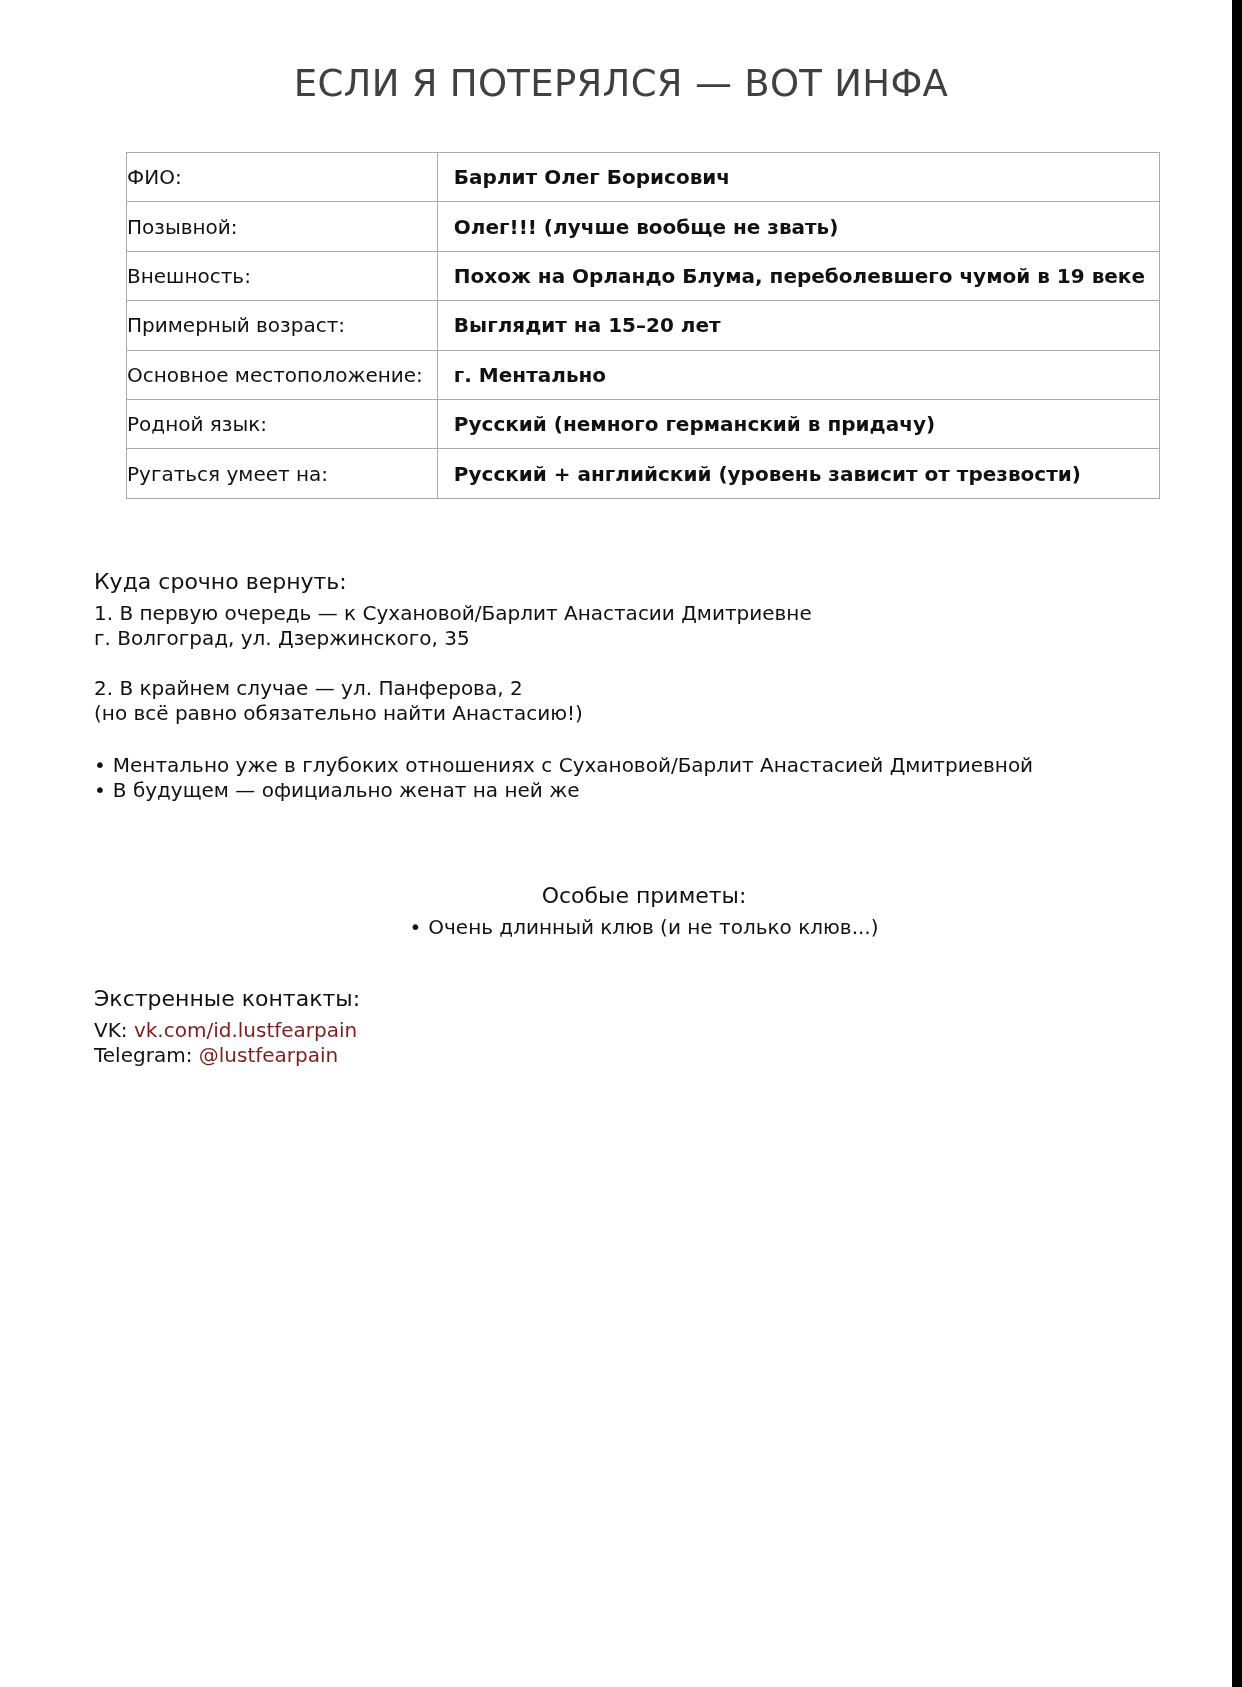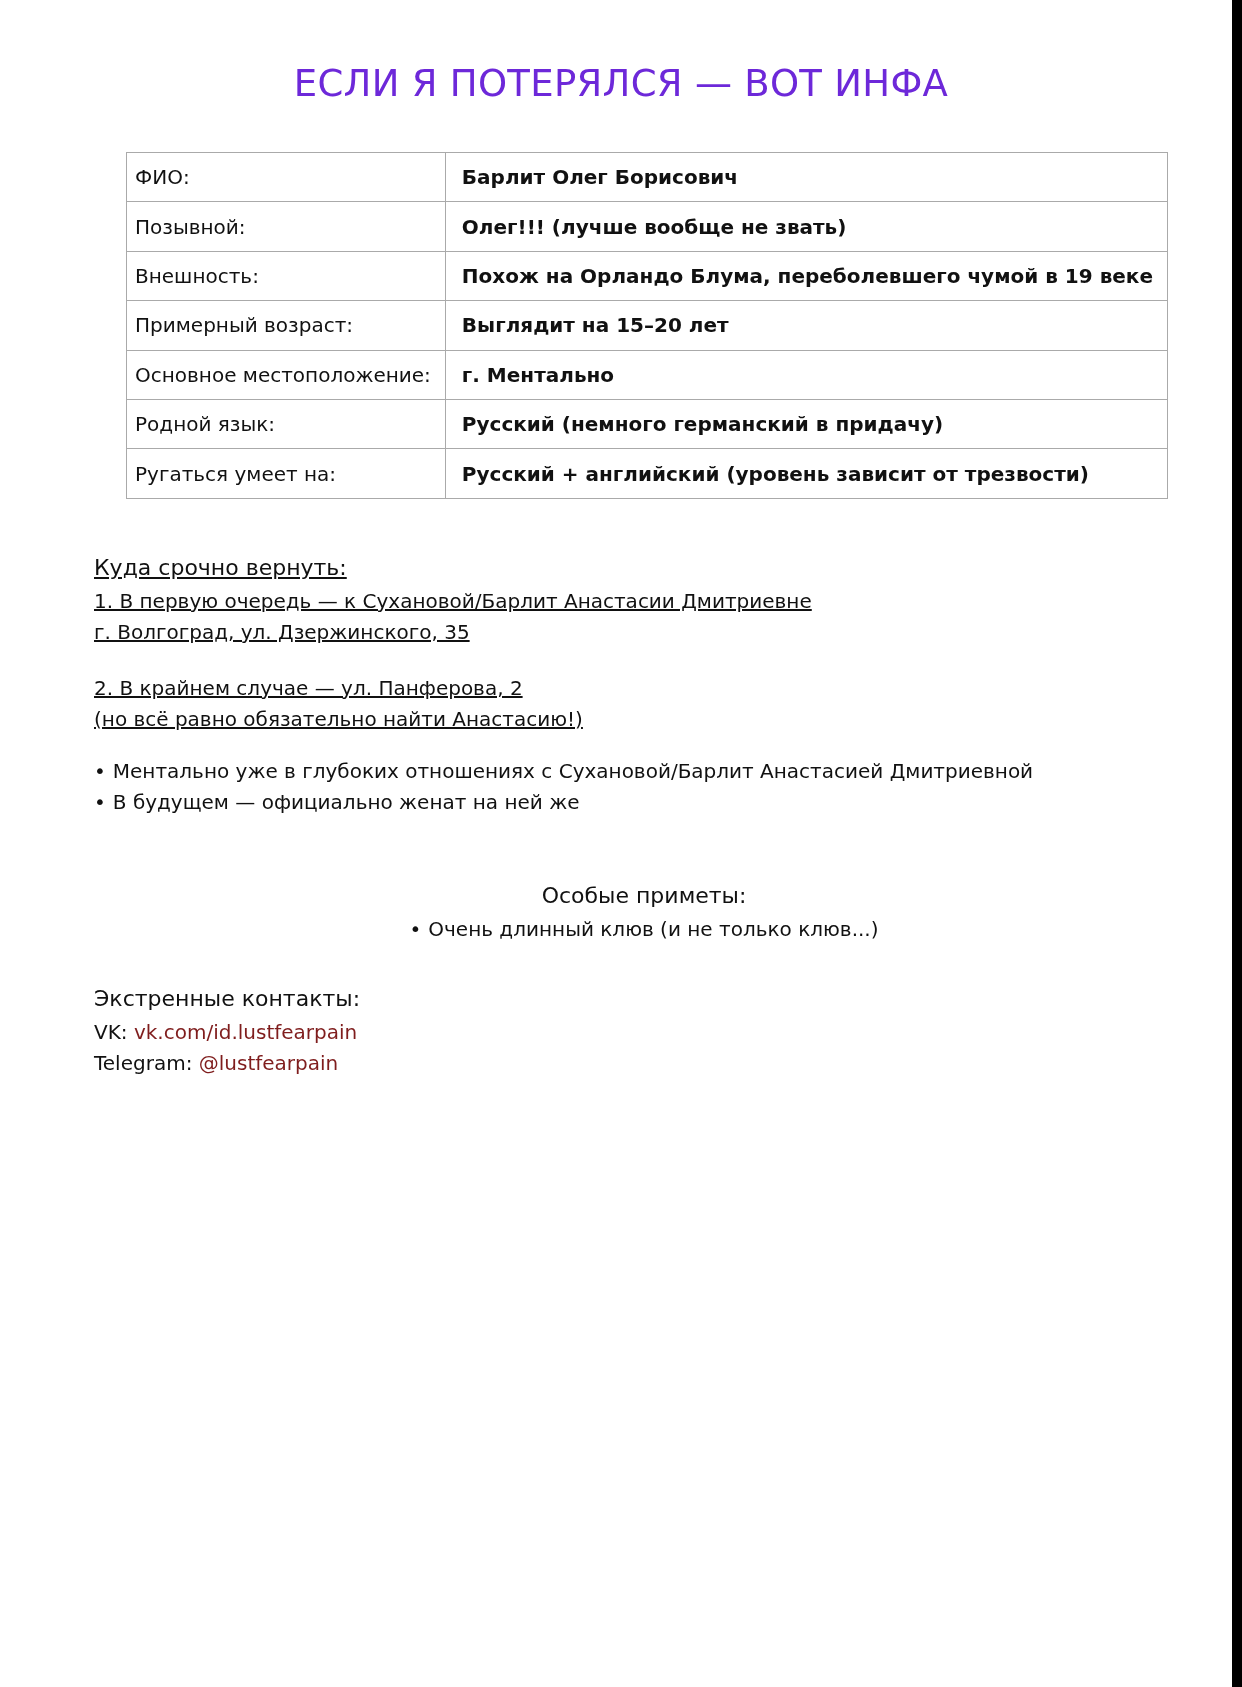--- a/index.html
+++ b/index.html
@@ -3,42 +3,42 @@
   <meta charset="utf-8">
   <style>
     * { box-sizing: border-box; margin: 0; padding: 0; }
     html, body { width: 1242px; height: 1687px; background: #ffffff; overflow: hidden; }
     body { position: relative; font-family: "DejaVu Sans", sans-serif; color: #111111; }
     .page { position: absolute; left: 0; top: 0; width: 1232px; height: 1687px; background: #ffffff; }
     .right-bar { position: absolute; left: 1232px; top: 0; width: 10px; height: 1687px; background: #000000; }
 
     .title {
       position: absolute; left: 0; top: 62px; width: 1242px; text-align: center;
-      font-size: 37px; font-weight: normal; color: #6d28d9; letter-spacing: 0.3px;
+      font-size: 37px; font-weight: normal; color: #404040; letter-spacing: 0.3px;
     }
 
     table.info {
       position: absolute; left: 126px; top: 152px; width: 988px;
       border-collapse: collapse; font-size: 20px; color: #111;
     }
     table.info td {
       border: 1.5px solid #aaaaaa; height: 49.4px; padding: 0 14px; vertical-align: middle;
       white-space: nowrap; overflow: hidden;
     }
-    table.info td.k { width: 330px; padding-left: 8px; }
+    table.info td.k { width: 330px; padding-left: 0; }
     table.info td.v { padding-left: 16px; font-weight: bold; }
 
     .section { position: absolute; left: 94px; width: 1100px; font-size: 20px; line-height: 25px; color: #111; }
     .section h2 { font-size: 22px; font-weight: normal; line-height: 30px; margin-bottom: 4px; color: #111; }
-    .section .line { white-space: nowrap; margin-top: 6px; }
+    .section .line { white-space: nowrap; }
     .section .gap { height: 25px; }
     .bullet::before { content: "\2022"; margin-right: 7px; }
     a.link { color: #7f1d1d; text-decoration: none; }
 
-    #sec-return { top: 553px; text-decoration: underline; }
+    #sec-return { top: 567px; }
     #sec-family { top: 753px; }
     #sec-marks { top: 881px; text-align: center; }
     #sec-contacts { top: 984px; }
   </style>
 </head>
 <body>
 
 <div class="page">
 
   <h1 class="title">ЕСЛИ Я ПОТЕРЯЛСЯ — ВОТ ИНФА</h1>

